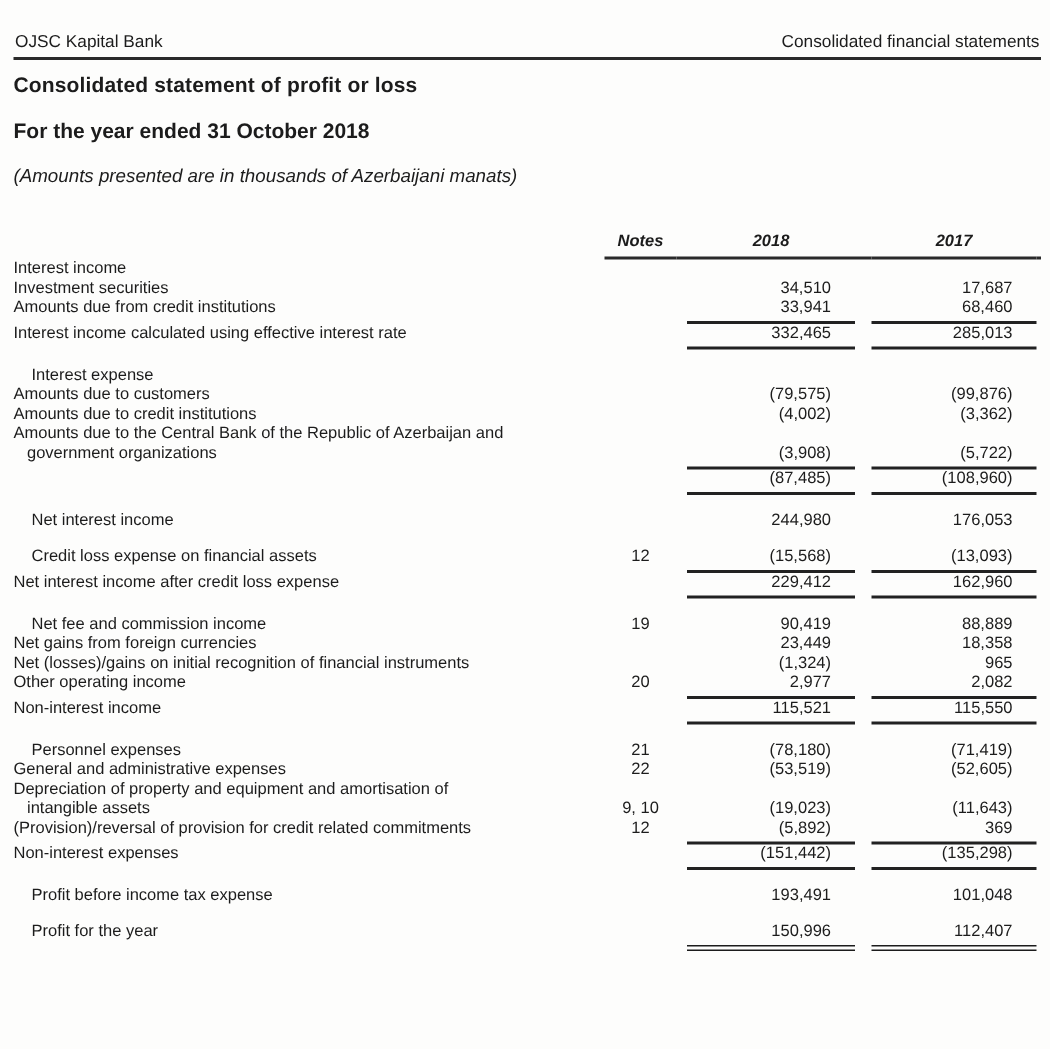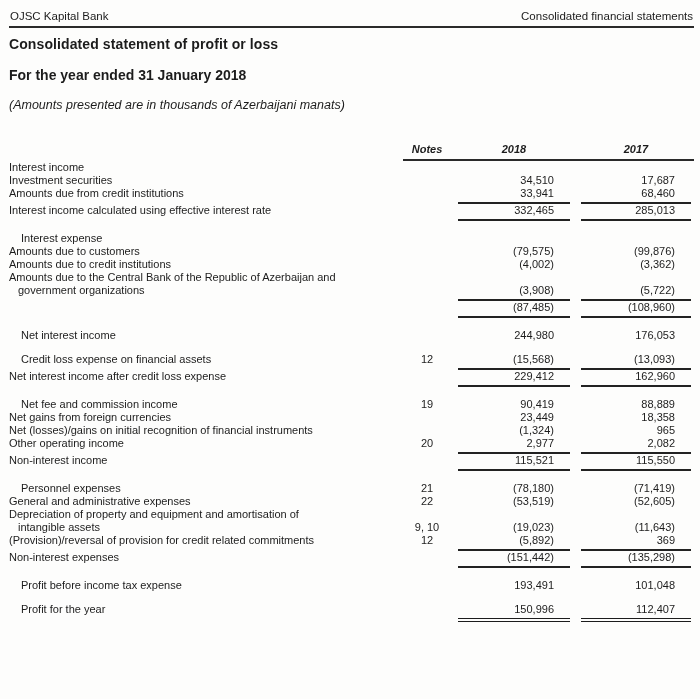--- a/index.html
+++ b/index.html
@@ -3,21 +3,21 @@
 <meta charset="utf-8">
 <style>
   html,body{margin:0;padding:0;}
   body{
     width:700px;height:699px;
     background:#fdfdfc;
     font-family:"Liberation Sans", sans-serif;
     color:#1c1c1c;
     overflow:hidden;
   }
-  .page{padding:8px 6px 0 9px;}
+  .page{padding:20px 6px 0 9px;}
 
   
   .doc-header{
     display:flex;justify-content:space-between;align-items:flex-end;
     font-size:11.5px;
     padding:2px 1px 4px 1px;
     border-bottom:2.5px solid #2a2a2a;
   }
   .doc-title{font-size:14px;font-weight:bold;margin-top:8px;letter-spacing:.1px;}
   .doc-subtitle{font-size:14px;font-weight:bold;margin-top:15px;}
@@ -57,21 +57,21 @@
 <body>
 
 <div class="page">
 
   <div class="doc-header">
     <span>OJSC Kapital Bank</span>
     <span>Consolidated financial statements</span>
   </div>
 
   <div class="doc-title">Consolidated statement of profit or loss</div>
-  <div class="doc-subtitle">For the year ended 31 January 2018</div>
+  <div class="doc-subtitle">For the year ended 31 October 2018</div>
   <div class="doc-units">(Amounts presented are in thousands of Azerbaijani manats)</div>
 
   <div class="stmt">
     <div class="trow thead">
       <div class="c-label"></div>
       <div class="c-note">Notes</div>
       <div></div>
       <div class="c-v c-year">2018</div>
       <div></div>
       <div class="c-v c-year">2017</div>

